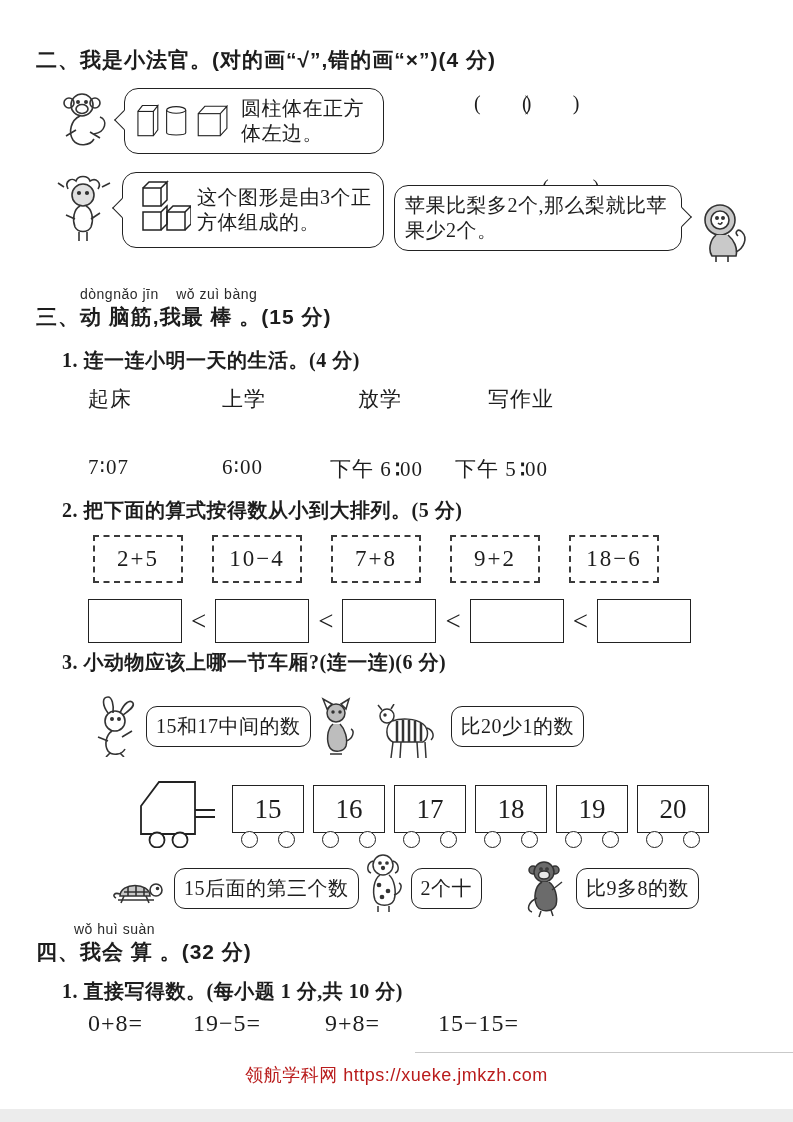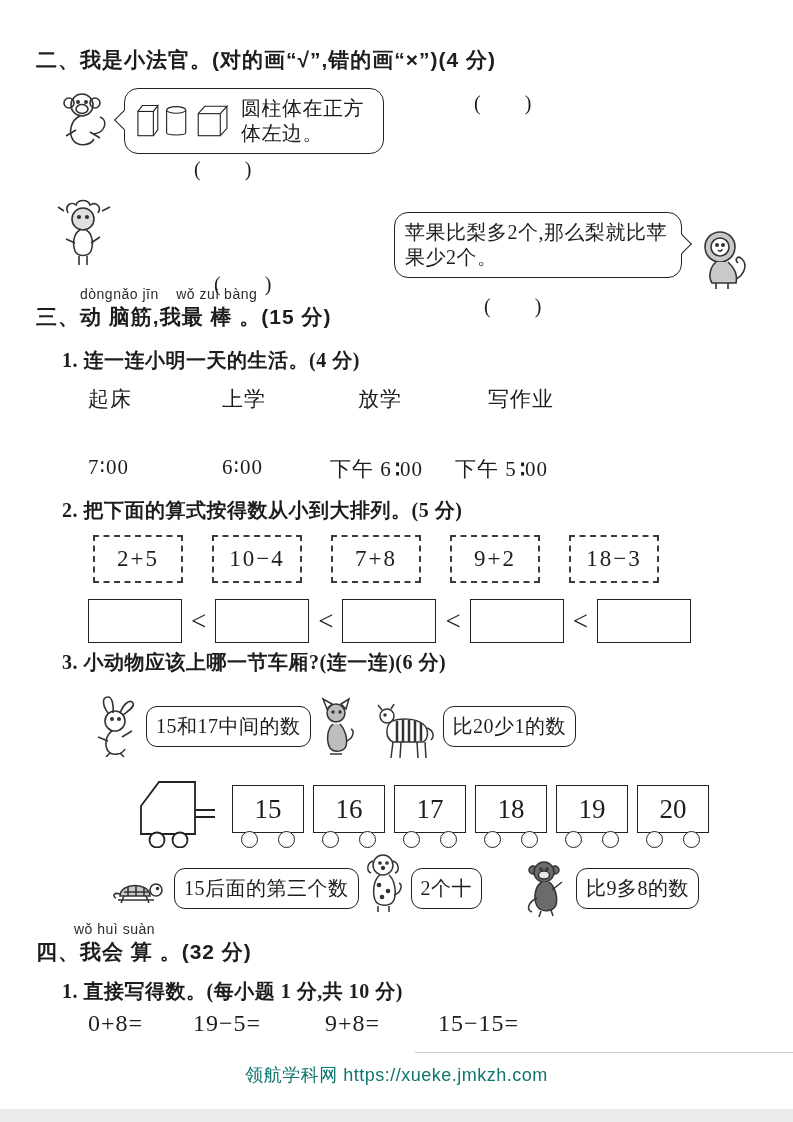--- a/index.html
+++ b/index.html
@@ -14,21 +14,21 @@
     font-family:"Liberation Sans","DejaVu Sans",sans-serif;
     font-weight:bold;font-size:21px;letter-spacing:1px;white-space:nowrap;
   }
   .pinyin{
     font-family:"Liberation Sans","DejaVu Sans",sans-serif;
     font-size:14px;color:#2a2a2a;white-space:pre;letter-spacing:.5px;
   }
   .q-text{font-size:20px;font-weight:bold;white-space:nowrap;letter-spacing:.5px;}
   
   .judge-row{display:flex;align-items:flex-start;}
-  .judge-cell{display:flex;flex-direction:column;}
+  .judge-cell{display:flex;flex-direction:row;}
   .jc-inner{display:flex;align-items:center;}
   .bubble{
     position:relative;border:1.7px solid #222;border-radius:14px;
     background:#fff;padding:7px 10px;display:flex;align-items:center;gap:6px;
   }
   .bubble .btext{font-size:20px;line-height:1.25;letter-spacing:.5px;}
   .tail{position:absolute;width:13px;height:13px;background:#fff;transform:rotate(45deg);top:38%;}
   .tail-l{left:-8px;border-left:1.7px solid #222;border-bottom:1.7px solid #222;}
   .tail-r{right:-8px;border-right:1.7px solid #222;border-top:1.7px solid #222;}
   .marker{font-size:20px;white-space:pre;margin-top:4px;letter-spacing:2px;}
@@ -57,21 +57,21 @@
     width:70px;height:46px;border:1.7px solid #222;display:flex;
     align-items:center;justify-content:center;font-size:27px;background:#fff;
   }
   .wheels{display:flex;justify-content:space-between;padding:0 9px;margin-top:-2px;}
   .wheel{width:15px;height:15px;border:1.6px solid #222;border-radius:50%;background:#fff;}
   
   .arith{position:absolute;font-size:24px;white-space:nowrap;letter-spacing:1px;}
   
   .faint-line{position:absolute;height:1px;background:#c9c9c9;}
   .watermark{
-    position:absolute;width:100%;text-align:center;color:#0f766e;font-size:18px;
+    position:absolute;width:100%;text-align:center;color:#b91c1c;font-size:18px;
     font-family:"Liberation Sans","DejaVu Sans",sans-serif;letter-spacing:.5px;
   }
   .bottom-strip{position:absolute;left:0;right:0;bottom:0;height:13px;background:#ececec;}
   svg{display:block;}
 </style>
 </head>
 <body>
 
 <div class="abs sec-title" style="left:36px;top:46px;">二、我是小法官。(对的画“√”,错的画“×”)(4 分)</div>
 
@@ -126,20 +126,34 @@
             <path d="M12 14 C8 6 16 2 20 6 C22 0 32 0 34 6 C40 2 46 8 42 14"></path>
             <path d="M8 12 L2 8 M46 12 L54 8"></path>
             <circle cx="27" cy="20" r="11" fill="#e0e0e0"></circle>
             <circle cx="23" cy="18" r="1.3" fill="#333"></circle>
               <circle cx="31" cy="18" r="1.3" fill="#333"></circle>
             <path d="M24 31 C18 34 16 44 19 52 C22 58 32 58 35 52 C38 44 36 34 30 31"></path>
             <path d="M19 44 L10 40 M35 44 L44 38"></path>
             <path d="M23 57 L23 66 M31 57 L31 66"></path>
           </svg>
         </span>
+        <div class="bubble" style="margin-left:10px;width:240px;">
+          <span class="tail tail-l"></span>
+          <span>
+            <svg width="58" height="60" viewBox="0 0 58 60" fill="none" stroke="#222" stroke-width="1.5">
+              <rect x="10" y="8" width="18" height="18"></rect>
+              <path d="M10 8 L16 2 L34 2 L28 8 M28 8 L34 2 L34 20 L28 26"></path>
+              <rect x="10" y="32" width="18" height="18"></rect>
+              <path d="M28 32 L34 26 L34 44 L28 50"></path>
+              <rect x="34" y="32" width="18" height="18"></rect>
+              <path d="M34 32 L40 26 L58 26 L52 32 M52 32 L58 26 L58 44 L52 50"></path>
+            </svg>
+          </span>
+          <span class="btext">这个图形是由3个正方体组成的。</span>
+        </div>
       </div>
       <div class="marker" style="margin-left:158px;">(      )</div>
     </div>
 
     <div class="judge-cell" style="margin-left:8px;">
       <div class="jc-inner">
         <div class="bubble" style="width:266px;">
           <span class="tail tail-r"></span>
           <span class="btext">苹果比梨多2个,那么梨就比苹果少2个。</span>
         </div>
@@ -164,33 +178,33 @@
 <div class="abs pinyin" style="left:80px;top:286px;">dòngnǎo jīn    wǒ zuì bàng</div>
 <div class="abs sec-title" style="left:36px;top:303px;">三、动 脑筋,我最 棒 。(15 分)</div>
 
 <div class="abs q-text" style="left:62px;top:347px;">1. 连一连小明一天的生活。(4 分)</div>
 
 <div class="abs slot" style="left:88px;top:385px;">起床</div>
 <div class="abs slot" style="left:222px;top:385px;">上学</div>
 <div class="abs slot" style="left:358px;top:385px;">放学</div>
 <div class="abs slot" style="left:488px;top:385px;">写作业</div>
 
-<div class="abs slot" style="left:88px;top:455px;">7∶00</div>
+<div class="abs slot" style="left:88px;top:455px;">7∶07</div>
 <div class="abs slot" style="left:222px;top:455px;">6∶00</div>
 <div class="abs slot" style="left:330px;top:455px;">下午 6∶00</div>
 <div class="abs slot" style="left:455px;top:455px;">下午 5∶00</div>
 
 <div class="abs q-text" style="left:62px;top:497px;">2. 把下面的算式按得数从小到大排列。(5 分)</div>
 
 <div class="abs dashed-row" style="left:93px;top:535px;">
   <span class="dashed-box">2+5</span>
   <span class="dashed-box">10−4</span>
   <span class="dashed-box">7+8</span>
   <span class="dashed-box">9+2</span>
-  <span class="dashed-box">18−3</span>
+  <span class="dashed-box">18−6</span>
 </div>
 
 <div class="abs cmp-row" style="left:88px;top:599px;">
   <span class="cmp-box"></span>
   <span class="lt">&lt;</span>
   <span class="cmp-box"></span>
   <span class="lt">&lt;</span>
   <span class="cmp-box"></span>
   <span class="lt">&lt;</span>
   <span class="cmp-box"></span>
@@ -229,21 +243,21 @@
     <svg width="64" height="58" viewBox="0 0 64 58" fill="none" stroke="#333" stroke-width="1.5">
       <circle cx="14" cy="12" r="7" fill="#fff"></circle>
       <path d="M9 6 L5 1 M18 5 L21 0"></path>
       <circle cx="12" cy="11" r="1" fill="#222"></circle>
       <path d="M19 17 C28 14 42 14 50 20 C56 25 56 34 50 38 L20 38 C12 34 12 22 19 17" fill="#fff"></path>
       <path d="M24 17 L24 38 M30 16 L30 38 M36 16 L36 38 M42 17 L42 38 M48 19 L48 37" stroke-width="2.5"></path>
       <path d="M20 38 L18 54 M28 38 L27 54 M44 38 L45 54 M52 38 L53 54"></path>
       <path d="M54 24 C60 26 62 32 58 36"></path>
     </svg>
   </span>
-  <span class="clue" style="margin-left:6px;">比20少1的数</span>
+  <span class="clue" style="margin-left:14px;">比20少1的数</span>
 </div>
 
 <div class="abs train" style="left:133px;top:772px;">
   <span>
     <svg width="90" height="76" viewBox="0 0 90 76" fill="none" stroke="#222" stroke-width="1.8">
       <path d="M8 34 L26 10 L62 10 L62 62 L8 62 Z"></path>
       <path d="M62 38 L82 38 M62 45 L82 45"></path>
       <circle cx="24" cy="68" r="7.5" fill="#fff"></circle>
       <circle cx="47" cy="68" r="7.5" fill="#fff"></circle>
     </svg>

